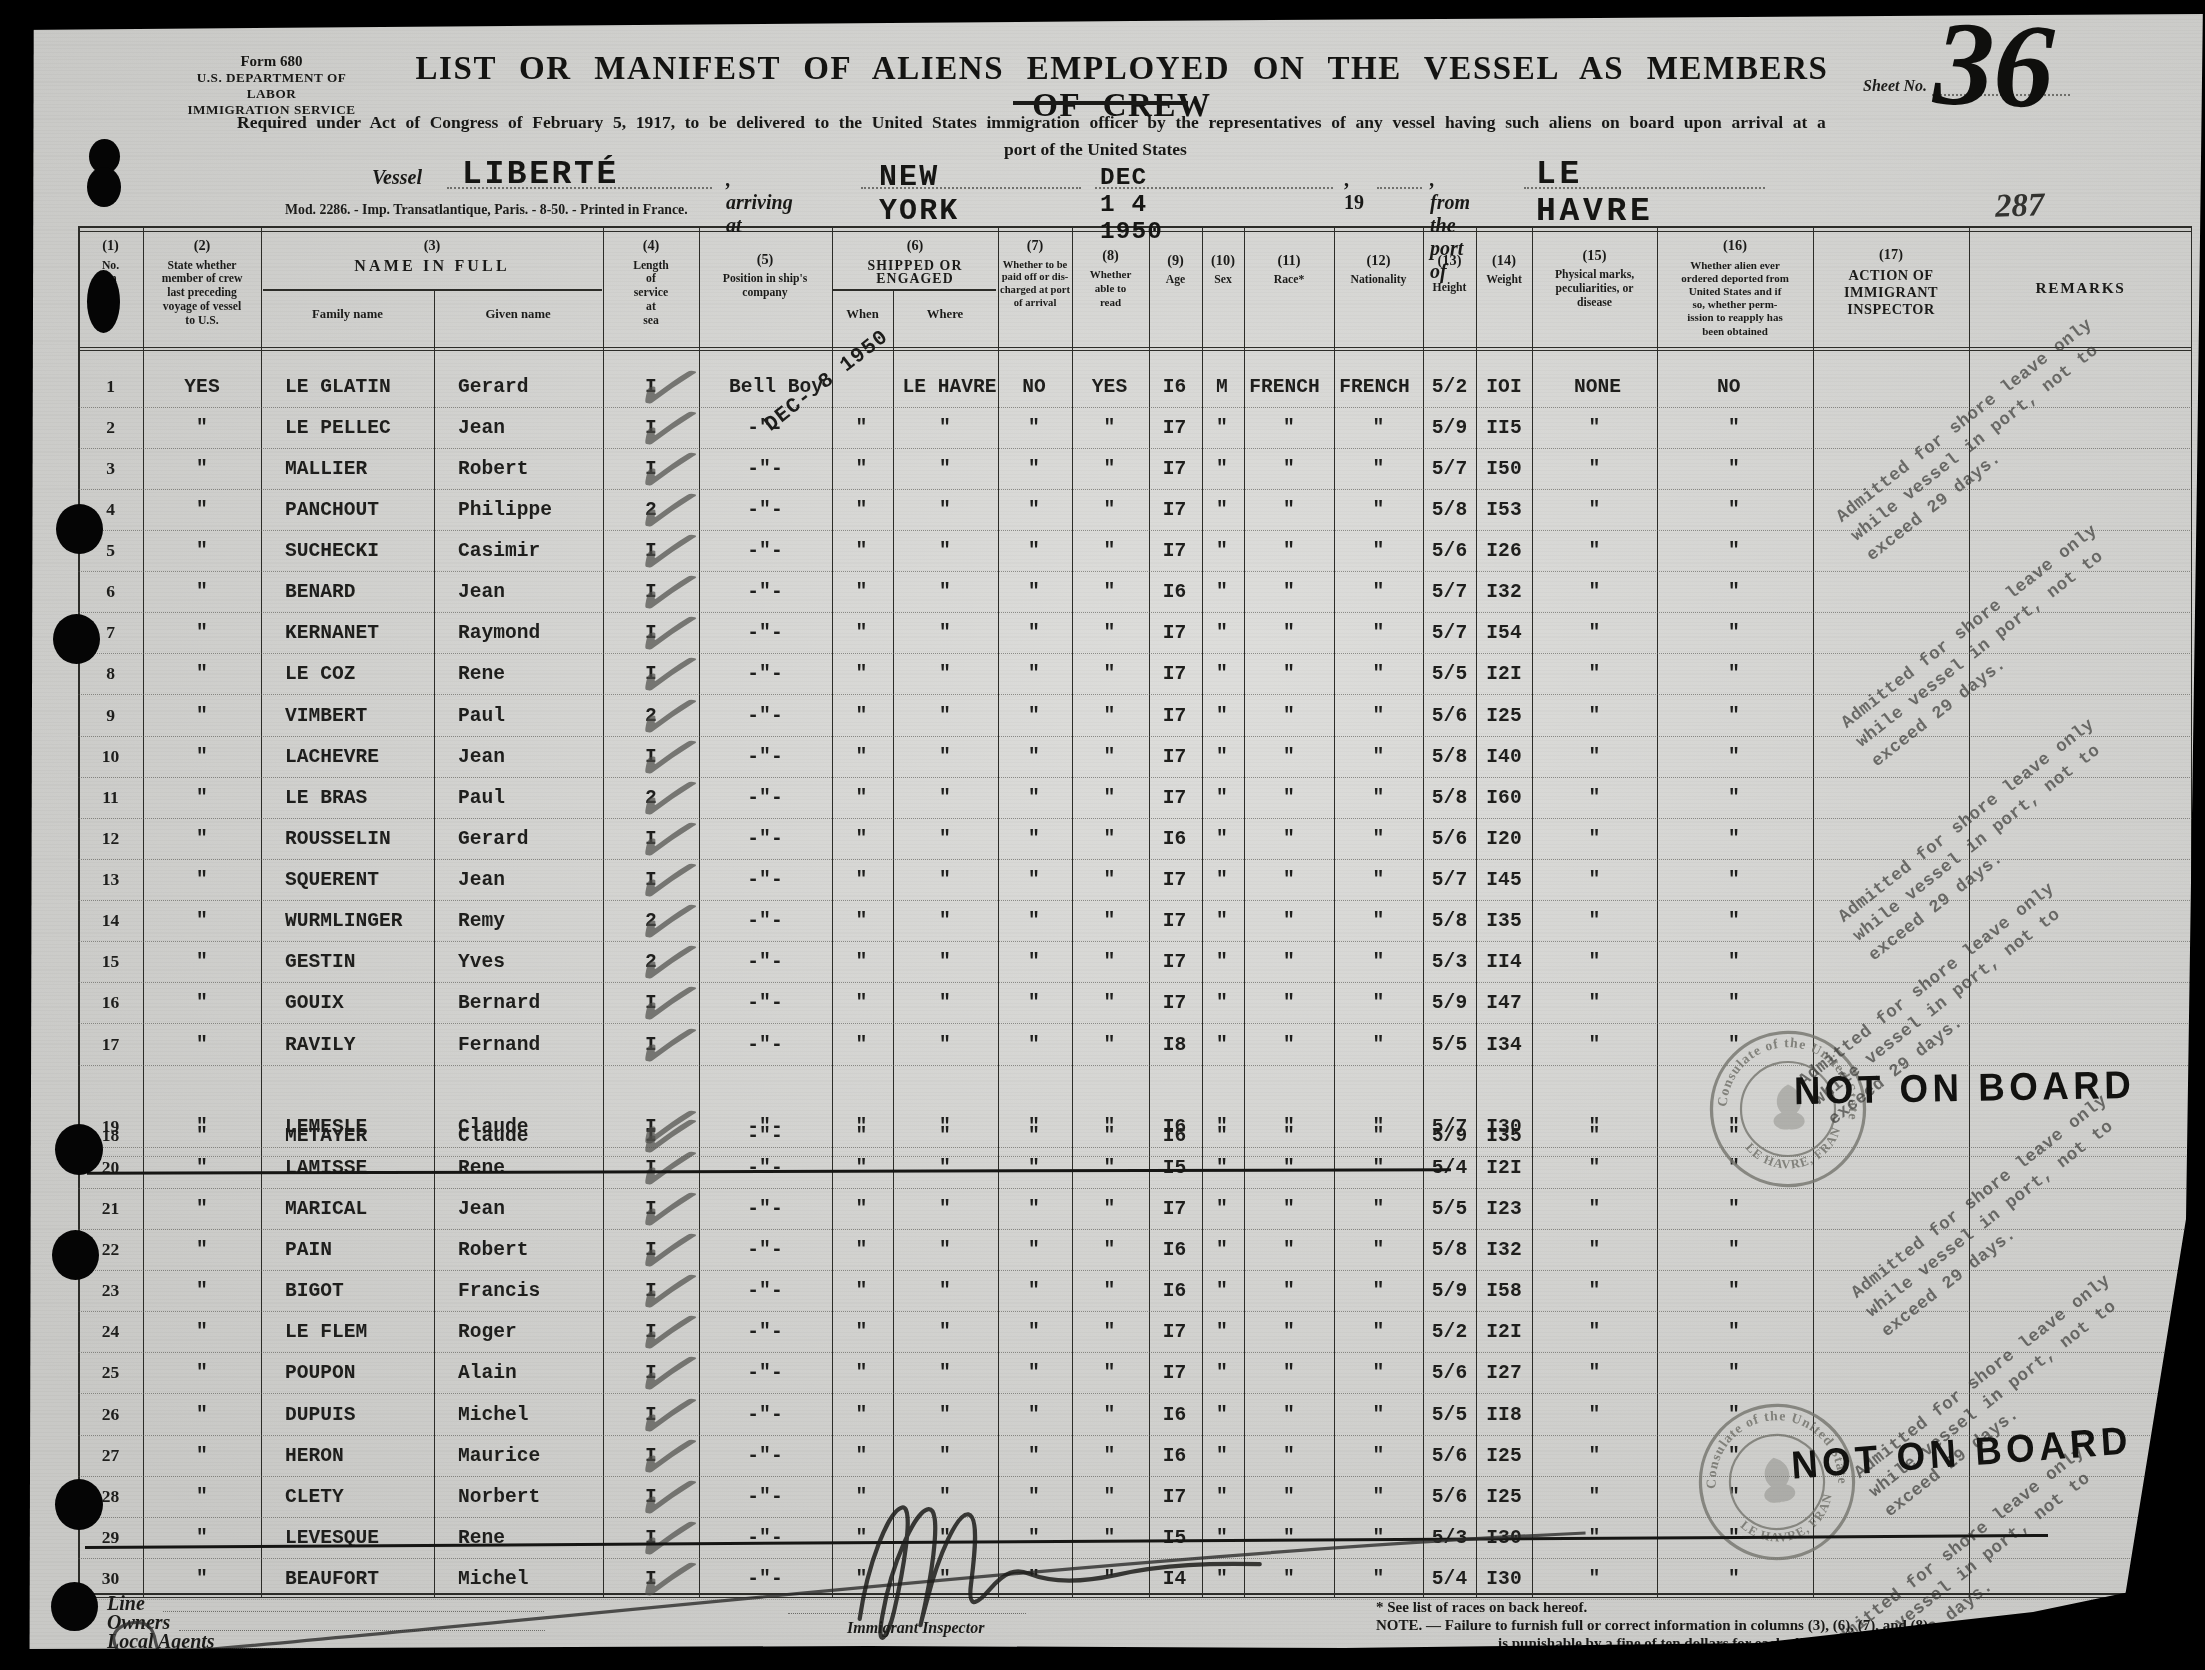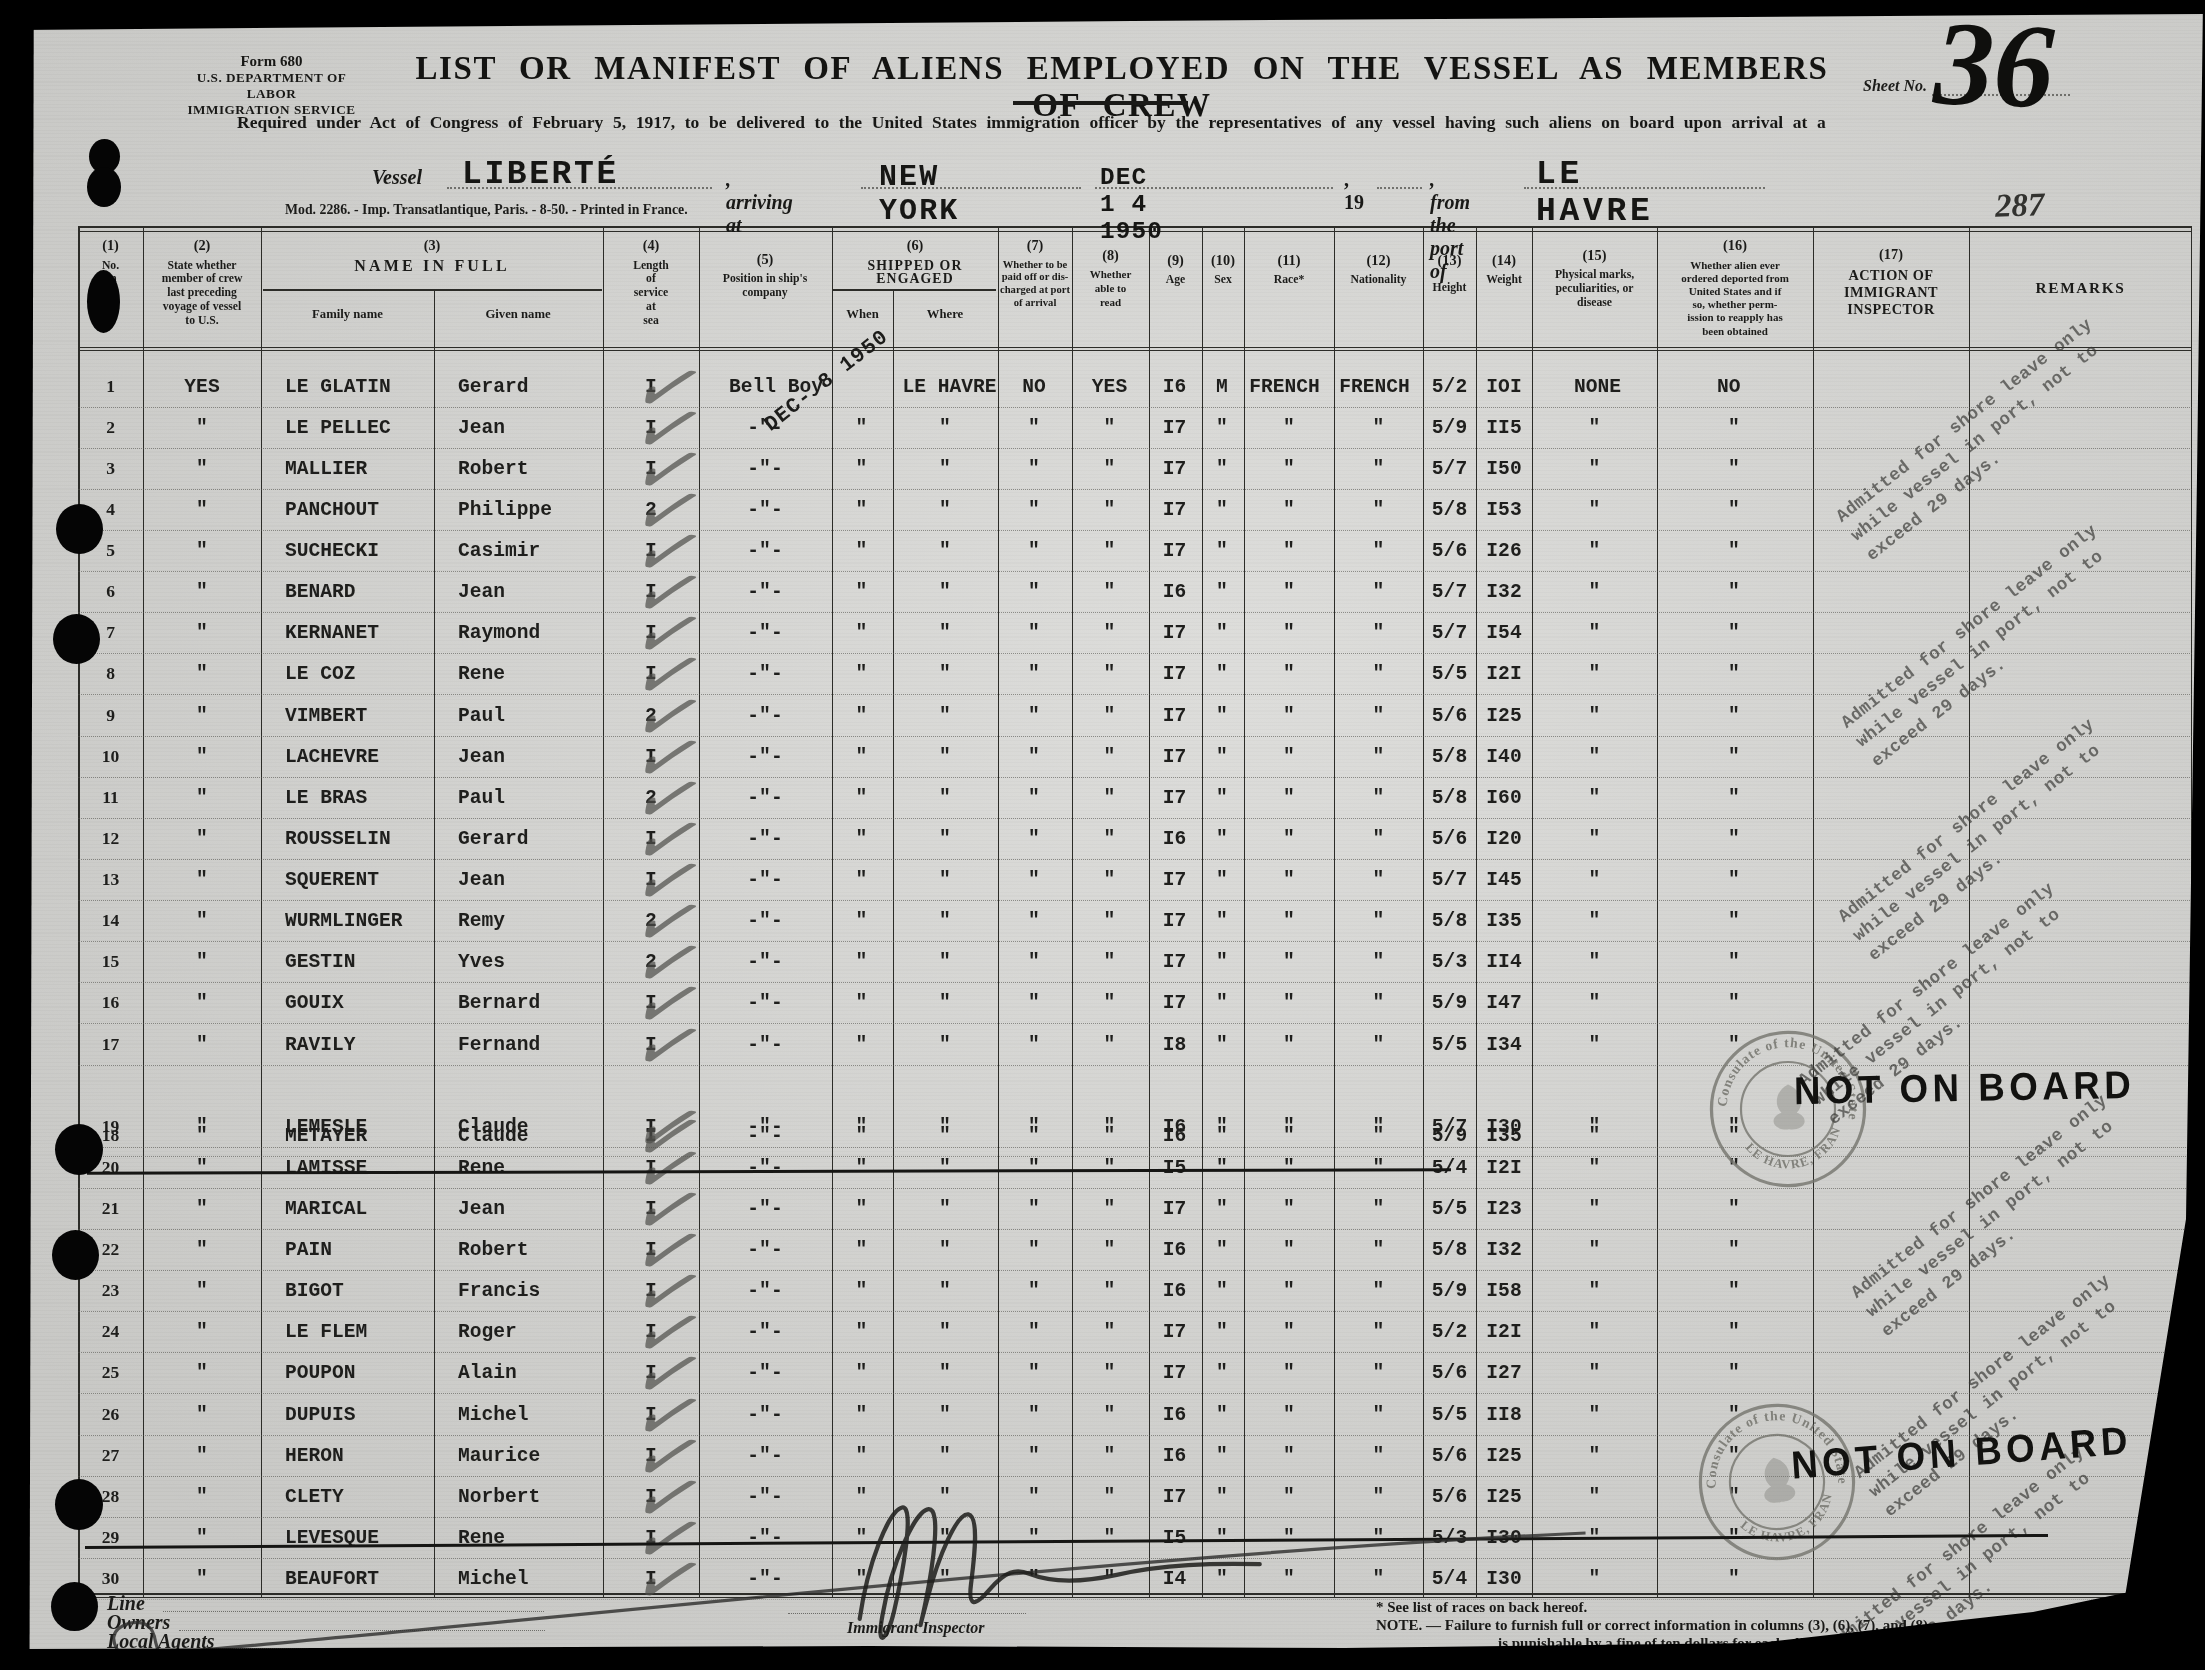--- a/index.html
+++ b/index.html
@@ -108,20 +108,21 @@
       <div class="l2">U.S. DEPARTMENT OF LABOR</div>
       <div class="l3">IMMIGRATION SERVICE</div>
     </div>
     <div class="title">LIST OR MANIFEST OF ALIENS EMPLOYED ON THE VESSEL AS MEMBERS OF CREW</div>
     <div class="title-underline"></div>
     <div class="sheet-label">Sheet No.</div>
     <div class="leader" style="left:1912px;top:94px;width:138px;"></div>
     <div class="sheet-no">36</div>
     <div class="page-no">287</div>
     <div class="req1">Required under Act of Congress of February 5, 1917, to be delivered to the United States immigration officer by the representatives of any vessel having such aliens on board upon arrival at a</div>
+    <div class="req2">port of the United States</div>
 
     <div class="vessel-row">
       <span class="lbl-it" style="left:352px;top:166px;">Vessel</span>
       <span class="typed-big" style="left:442px;top:156px;font-size:33px;letter-spacing:2.6px;">LIBERTÉ</span>
       <span class="leader" style="left:427px;top:187px;width:265px;"></span>
       <span class="lbl-it" style="left:706px;top:168px;">, arriving at</span>
       <span class="typed-big" style="left:859px;top:160px;font-size:30px;letter-spacing:2.1px;">NEW YORK</span>
       <span class="leader" style="left:841px;top:187px;width:220px;"></span>
       <span class="typed-big date-stamp" style="left:1080px;top:164px;font-size:24.4px;">DEC 1 4 1950</span>
       <span class="leader" style="left:1075px;top:187px;width:238px;"></span>

